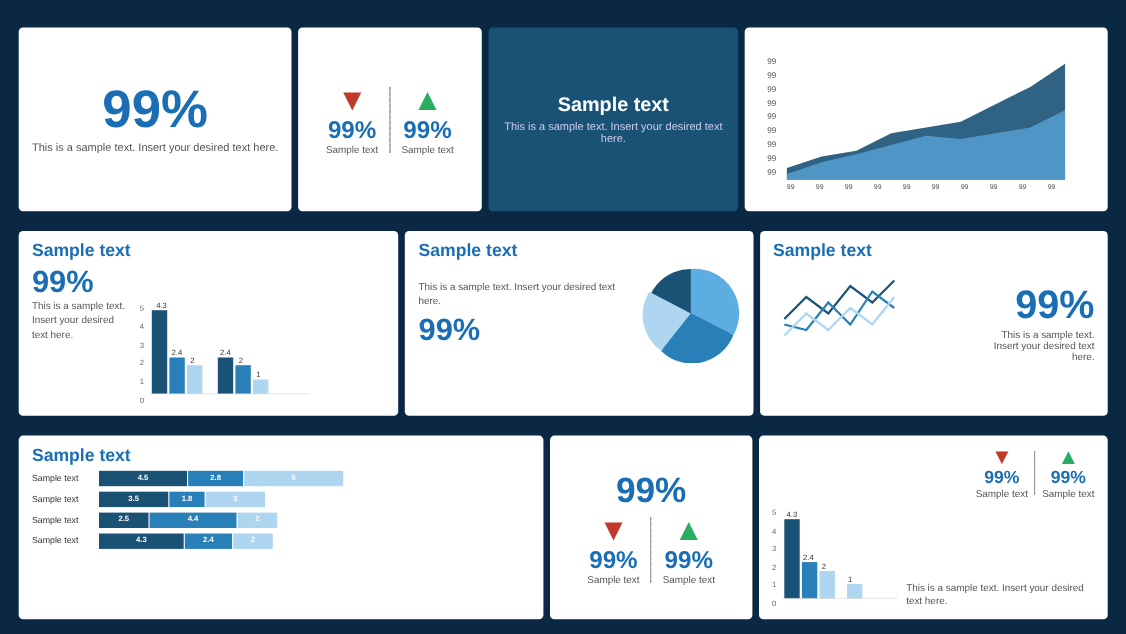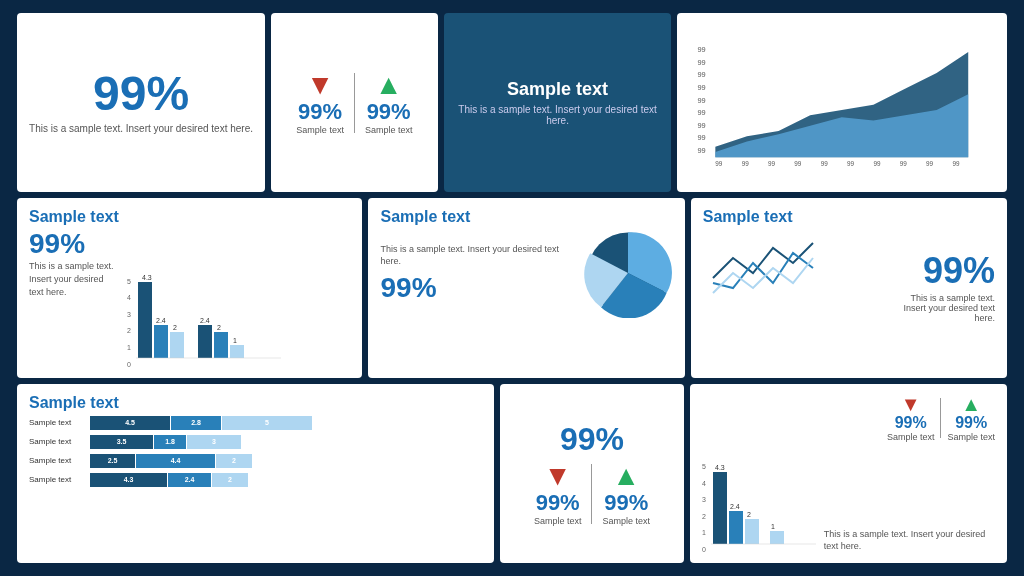--- a/index.html
+++ b/index.html
@@ -24,20 +24,21 @@
       display: flex;
       gap: 6px;
       flex: 1;
     }
     .card {
       background: white;
       border-radius: 4px;
       padding: 10px 12px;
       position: relative;
       overflow: hidden;
+      margin-top: 12px;
     }
     
     .card-r1-big {
       flex: 1.1;
       display: flex;
       flex-direction: column;
       align-items: center;
       justify-content: center;
       text-align: center;
     }

